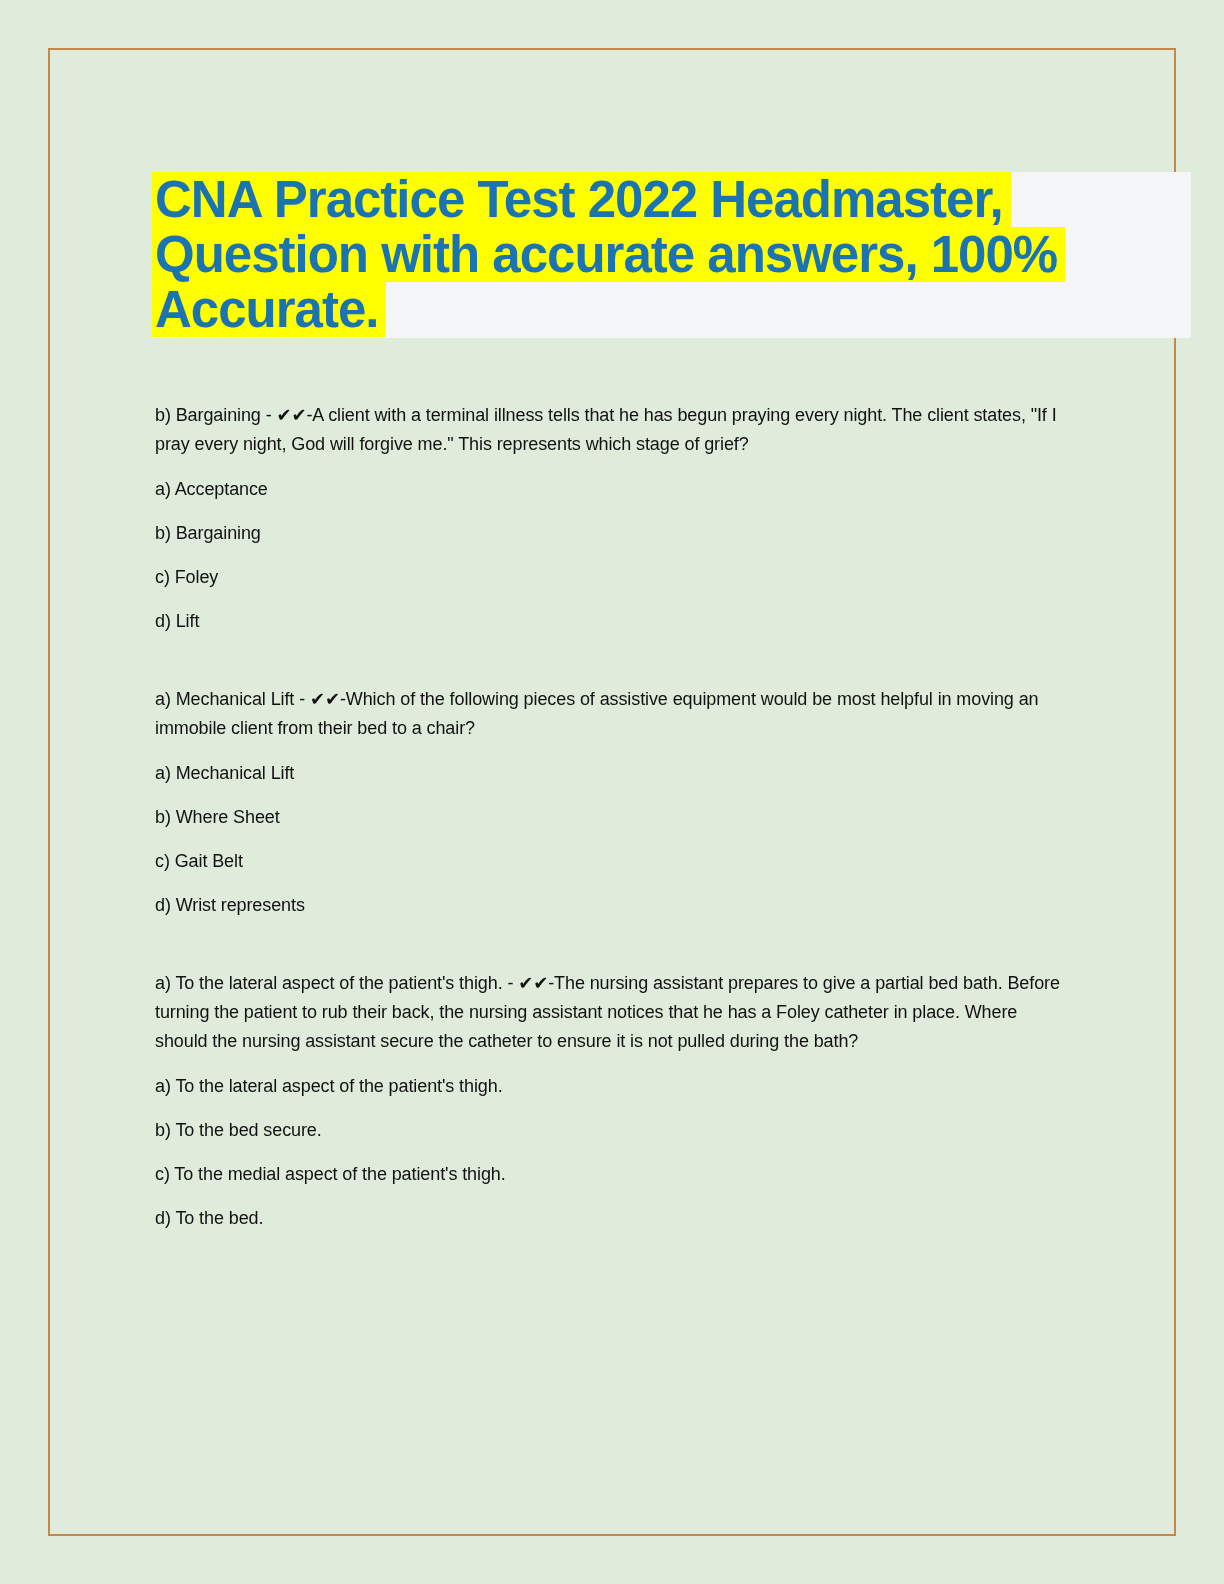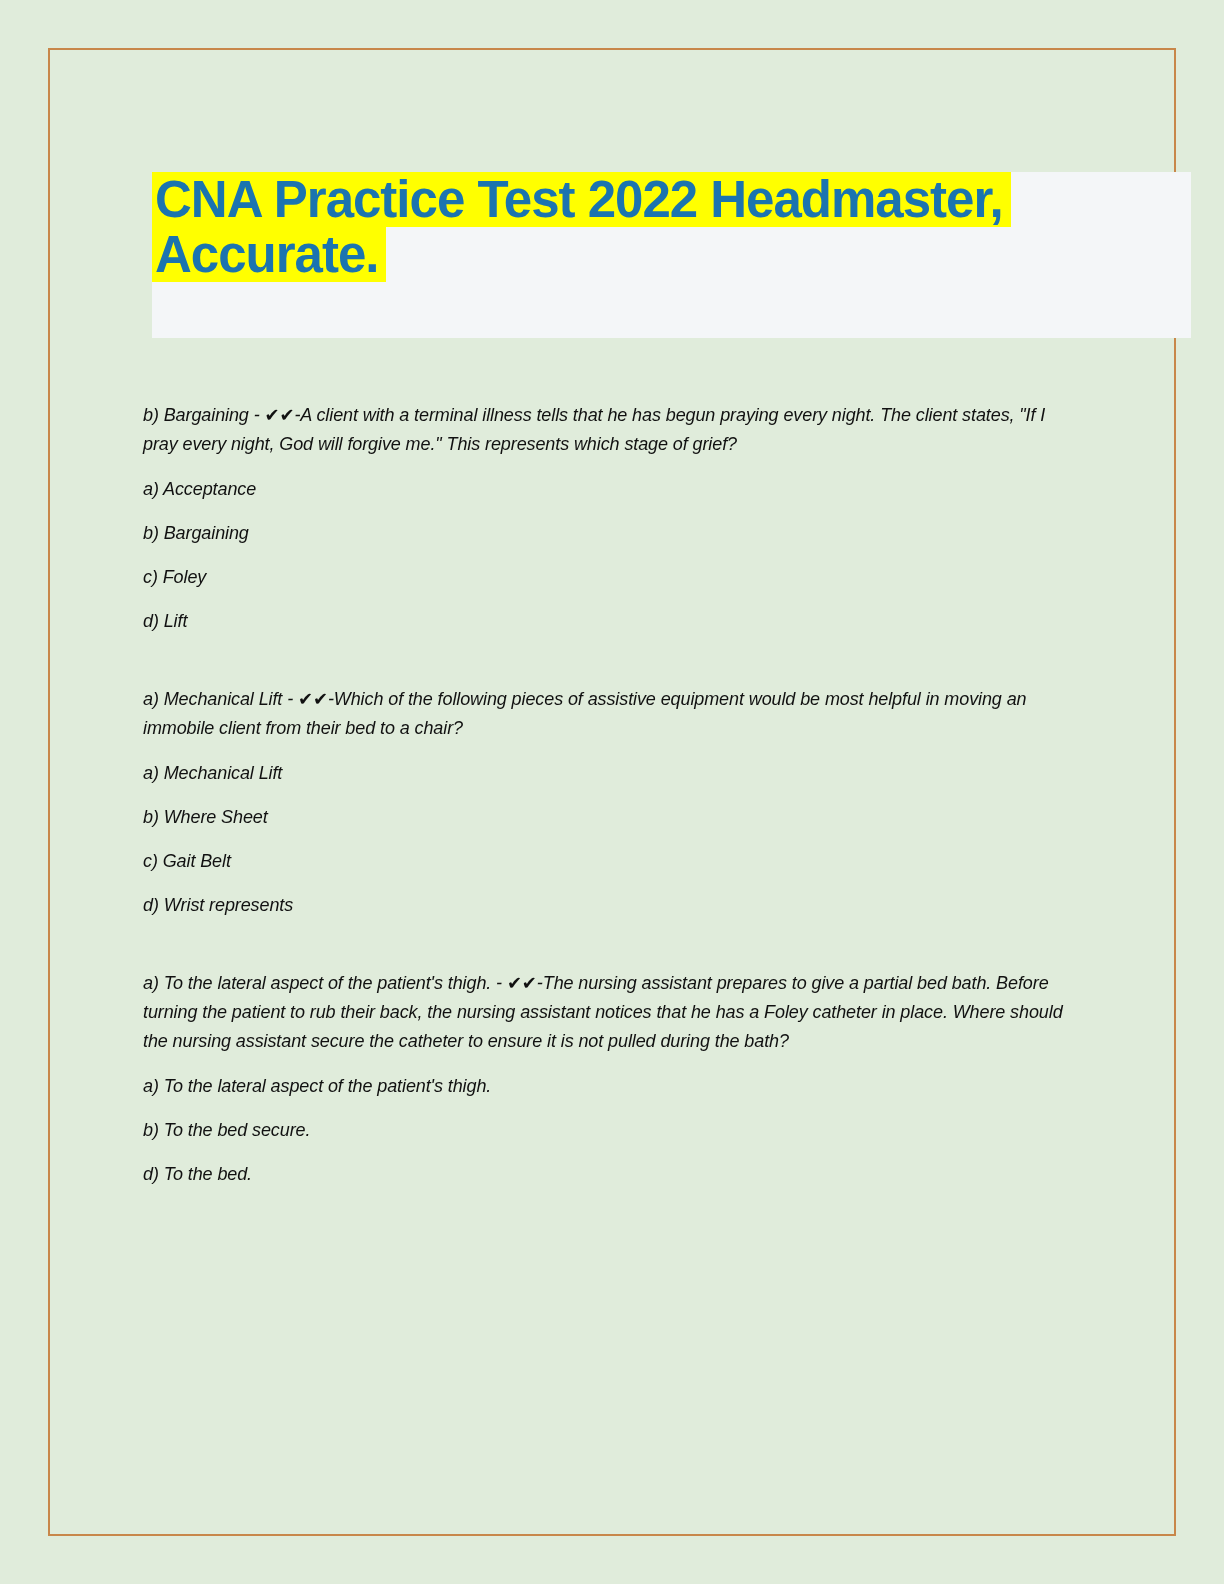--- a/index.html
+++ b/index.html
@@ -50,37 +50,37 @@
     position: absolute;
     left: 143px;
     top: 401px;
     width: 925px;
     font-size: 18px;
     line-height: 29px;
     letter-spacing: -0.1px;
     color: #111111;
   }
   .q-block {
-    margin: 0 0 49px 0;
-    font-style: italic;
+    margin: 0 0 49px 12px;
   }
   .q-text {
     margin: 0 0 16px 0;
   }
   .opt {
     margin: 0 0 15px 0;
   }
 </style>
 </head>
 <body>
 
 <div class="page-border"></div>
 
 <div class="title-block">
   <span class="title-line"><span class="hl">CNA Practice Test 2022 Headmaster,</span></span>
+  <span class="title-line"><span class="hl">Question with accurate answers, 100%</span></span>
   <span class="title-line"><span class="hl">Accurate.</span></span>
 </div>
 
 <div class="doc">
 
   <div class="q-block">
     <p class="q-text">b) Bargaining - ✔✔-A client with a terminal illness tells that he has begun praying every night. The client states, "If I pray every night, God will forgive me." This represents which stage of grief?</p>
     <p class="opt">a) Acceptance</p>
     <p class="opt">b) Bargaining</p>
     <p class="opt">c) Foley</p>
@@ -92,16 +92,17 @@
     <p class="opt">a) Mechanical Lift</p>
     <p class="opt">b) Where Sheet</p>
     <p class="opt">c) Gait Belt</p>
     <p class="opt">d) Wrist represents</p>
   </div>
 
   <div class="q-block">
     <p class="q-text">a) To the lateral aspect of the patient's thigh. - ✔✔-The nursing assistant prepares to give a partial bed bath. Before turning the patient to rub their back, the nursing assistant notices that he has a Foley catheter in place. Where should the nursing assistant secure the catheter to ensure it is not pulled during the bath?</p>
     <p class="opt">a) To the lateral aspect of the patient's thigh.</p>
     <p class="opt">b) To the bed secure.</p>
+    <p class="opt">c) To the medial aspect of the patient's thigh.</p>
     <p class="opt">d) To the bed.</p>
   </div>
 
 </div>
 
 </body></html>

